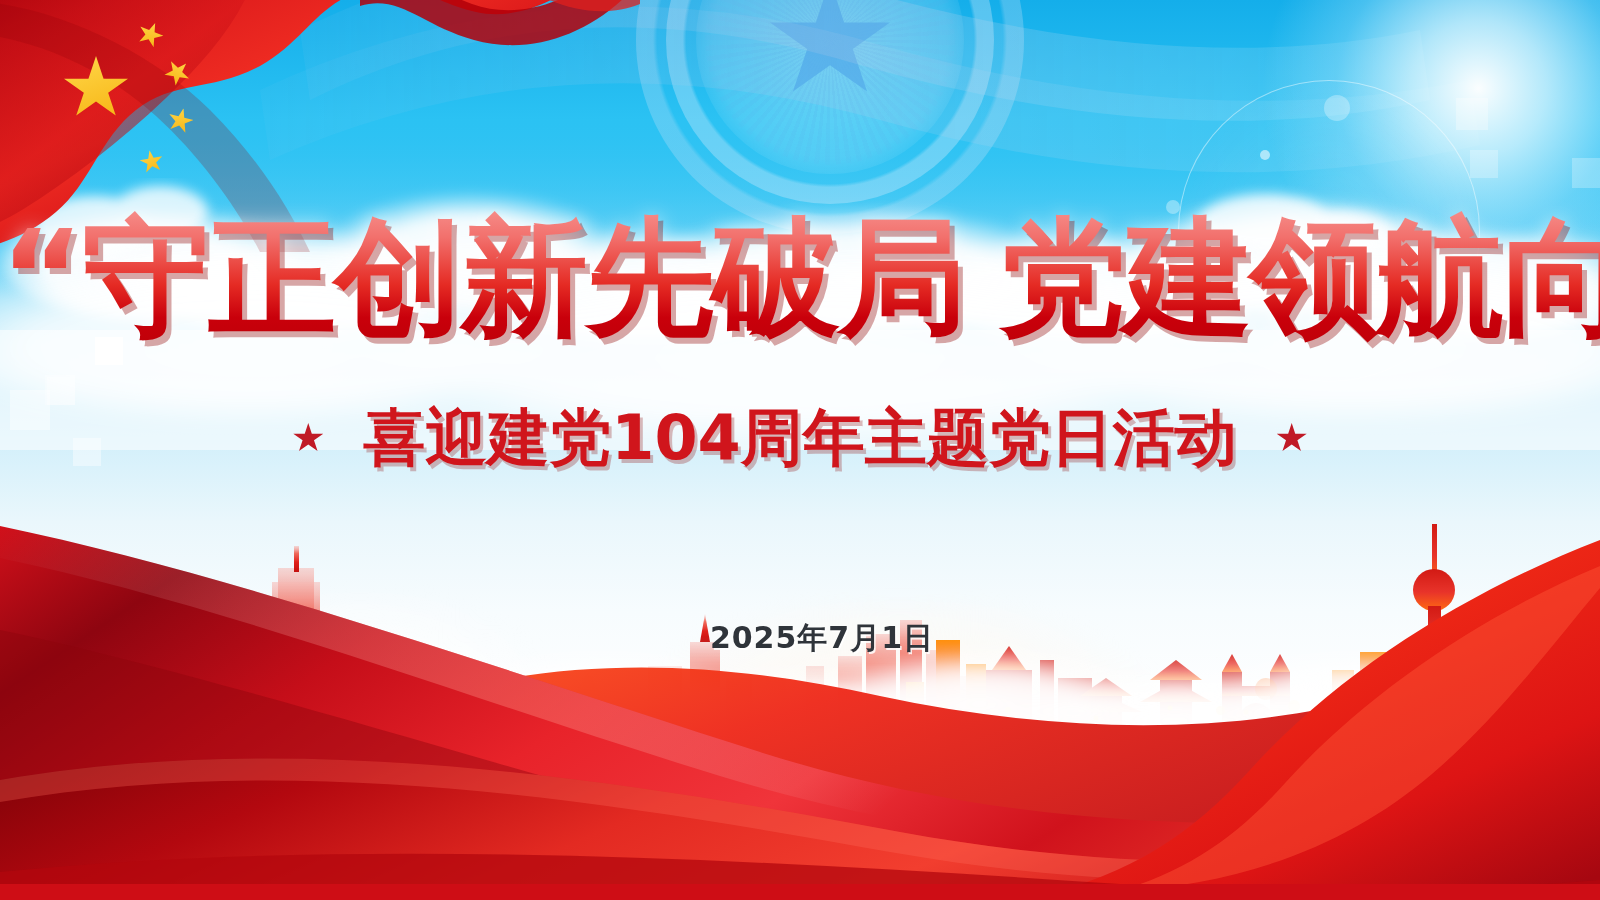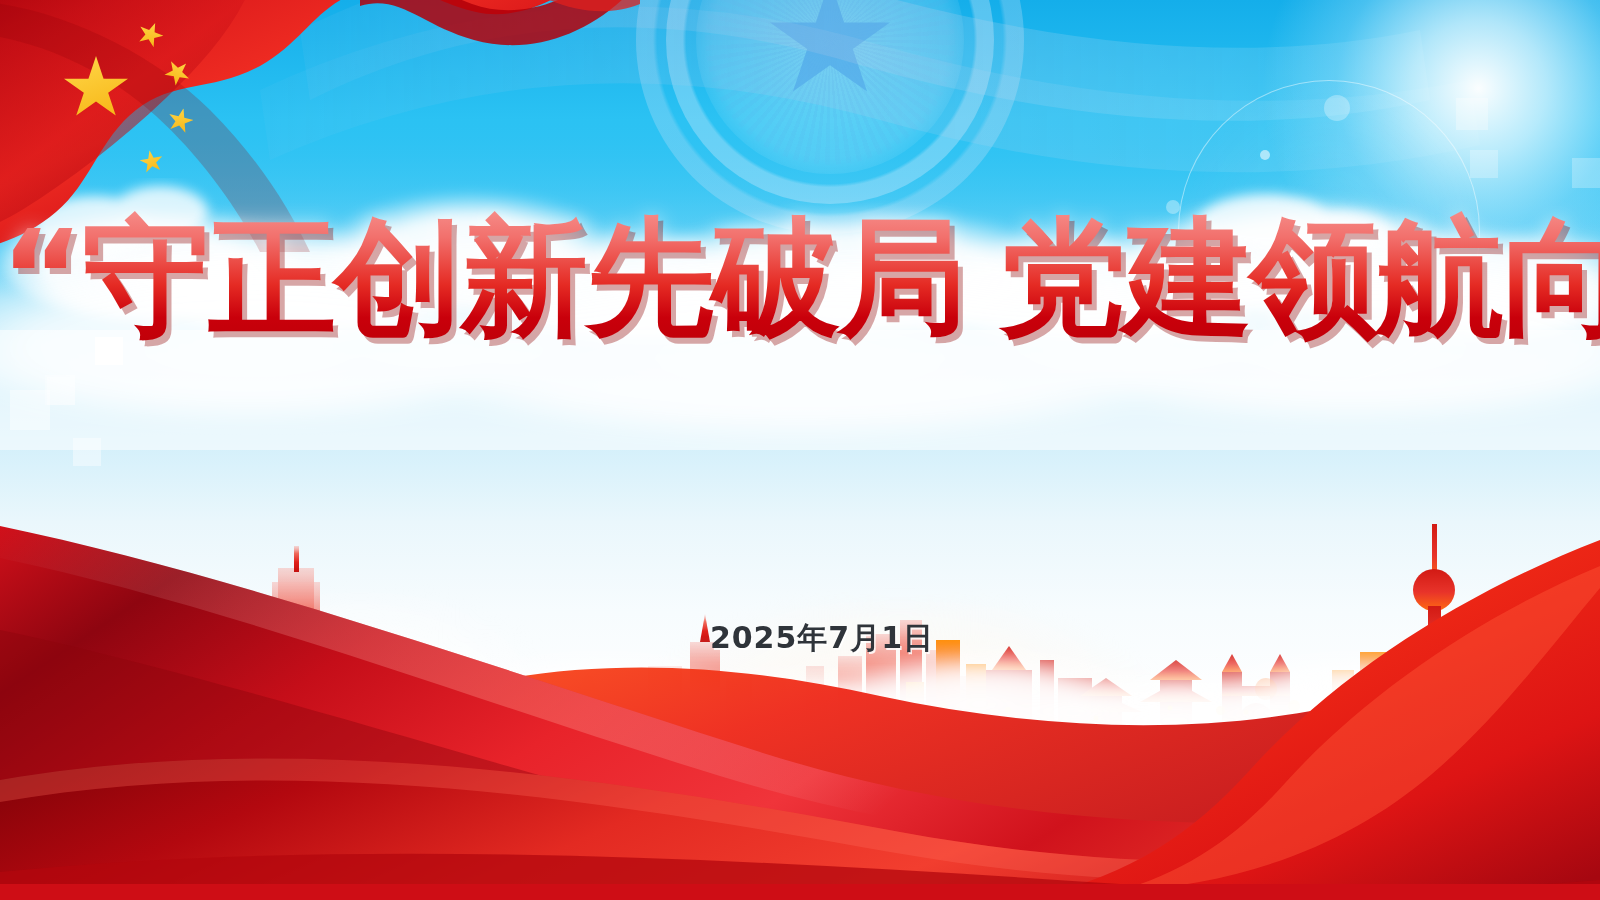--- a/index.html
+++ b/index.html
@@ -509,16 +509,21 @@
              C1250,404 1352,362 1432,294 C1500,236 1556,160 1600,108 Z" fill="#FF5A3A" opacity=".42"></path>
 
     <path d="M0,392 C360,356 760,380 1120,404 C1300,414 1460,412 1600,400 L1600,420 L0,420 Z" fill="#B3070E" opacity=".75"></path>
     <path d="M0,404 L1600,404 L1600,420 L0,420 Z" fill="#CE0D15"></path>
   </svg>
 
   <div class="headline">
     <span>“守正创新先破局</span><span class="gap"></span><span>党建领航向阳生”</span>
   </div>
 
+  <div class="sub-row">
+    <div class="star-ico"></div>
+    <div class="subtitle">喜迎建党104周年主题党日活动</div>
+    <div class="star-ico"></div>
+  </div>
 
   <div class="date">2025年7月1日</div>
 
 </div>
 
 </body></html>

